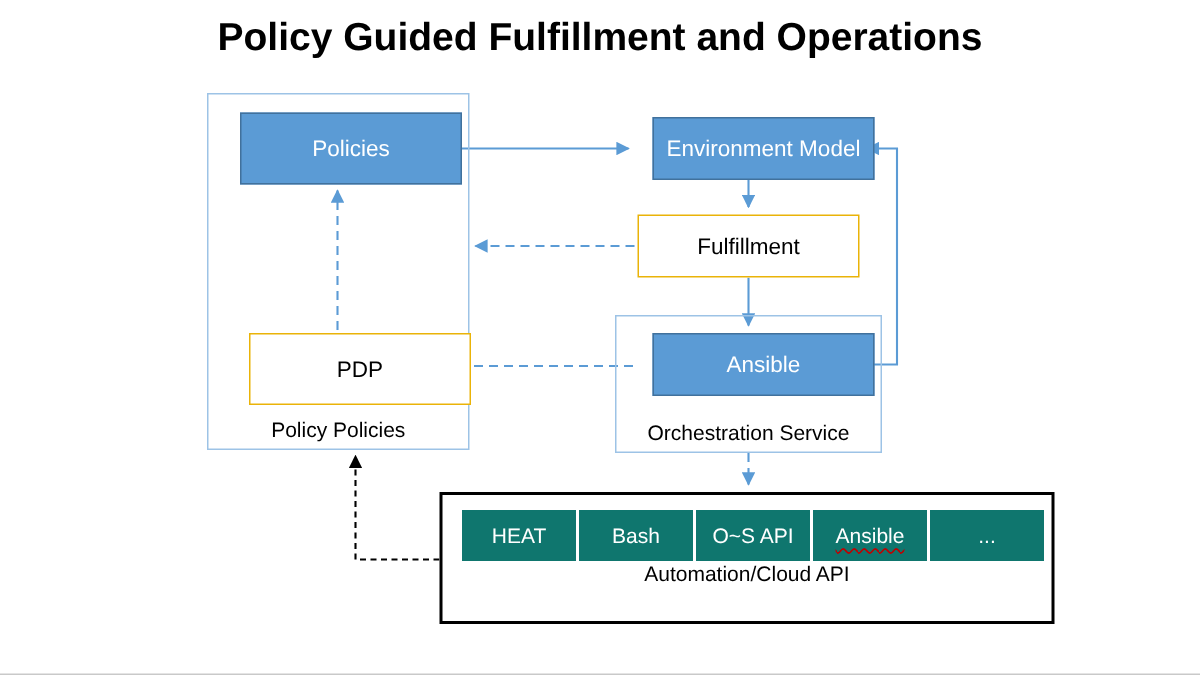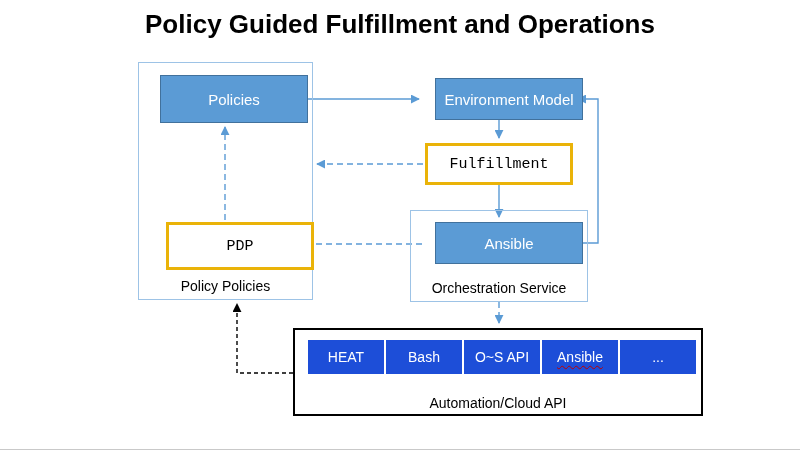--- a/index.html
+++ b/index.html
@@ -8,32 +8,32 @@
   .slide { position:relative; width:800px; height:452px; background:#ffffff; overflow:hidden; }
   .title { position:absolute; top:9px; left:0; width:100%; text-align:center;
            font-size:26px; font-weight:700; color:#000; }
   .arrows { position:absolute; left:0; top:0; width:800px; height:452px; pointer-events:none; }
   .group { position:absolute; }
   .group-label { position:absolute; left:0; right:0; bottom:5px; text-align:center;
                  font-size:14px; color:#000; }
   .node { position:absolute; display:flex; align-items:center; justify-content:center;
           font-size:15px; text-align:center; }
   .node.filled  { background:#5B9BD5; border:1px solid #41719C; color:#ffffff;margin-left:10px; }
-  .node.outline { background:#ffffff; border:3px solid #eab308; color:#000000;font-family:Liberation Mono, monospace; }
+  .node.outline { background:#ffffff; border:1px solid #eab308; color:#000000; }
   .policy-group { left:138px; top:62px; width:175px; height:238px; border:1px solid #9DC3E6; }
   .orch-group   { left:410px; top:210px; width:178px; height:92px; border:1px solid #9DC3E6; }
   .auto-group   { left:293px; top:328px; width:410px; height:88px; border:2px solid #000; background:#fff; }
-  .auto-group .group-label { bottom:3px;margin-top:44px; }
+  .auto-group .group-label { bottom:24px;margin-top:44px; }
   .n-policies    { left:150px; top:75px;  width:148px; height:48px; }
   .n-pdp         { left:150px; top:222px; width:148px; height:48px;margin-left:16px; }
   .n-env         { left:425px; top:78px;  width:148px; height:42px; }
   .n-fulfillment { left:425px; top:143px; width:148px; height:42px; }
   .n-workflow    { left:425px; top:222px; width:148px; height:42px; }
   .black-row { position:absolute; left:308px; top:340px; display:flex; gap:2px; }
-  .black-item { width:76px; height:34px; background:#1d4ed8; color:#fff; display:flex;
+  .black-item { width:76px; height:34px; background:#0f766e; color:#fff; display:flex;
                 align-items:center; justify-content:center; font-size:14px; }
   .misspelled span { text-decoration:underline wavy #c00000 1px; text-underline-offset:3px; }
   .slide-edge { position:absolute; left:0; top:449px; width:800px; height:0;
                 border-top:1px solid #c9c9c9; }
 </style>
 </head>
 <body>
 
 <div class="slide">
 

